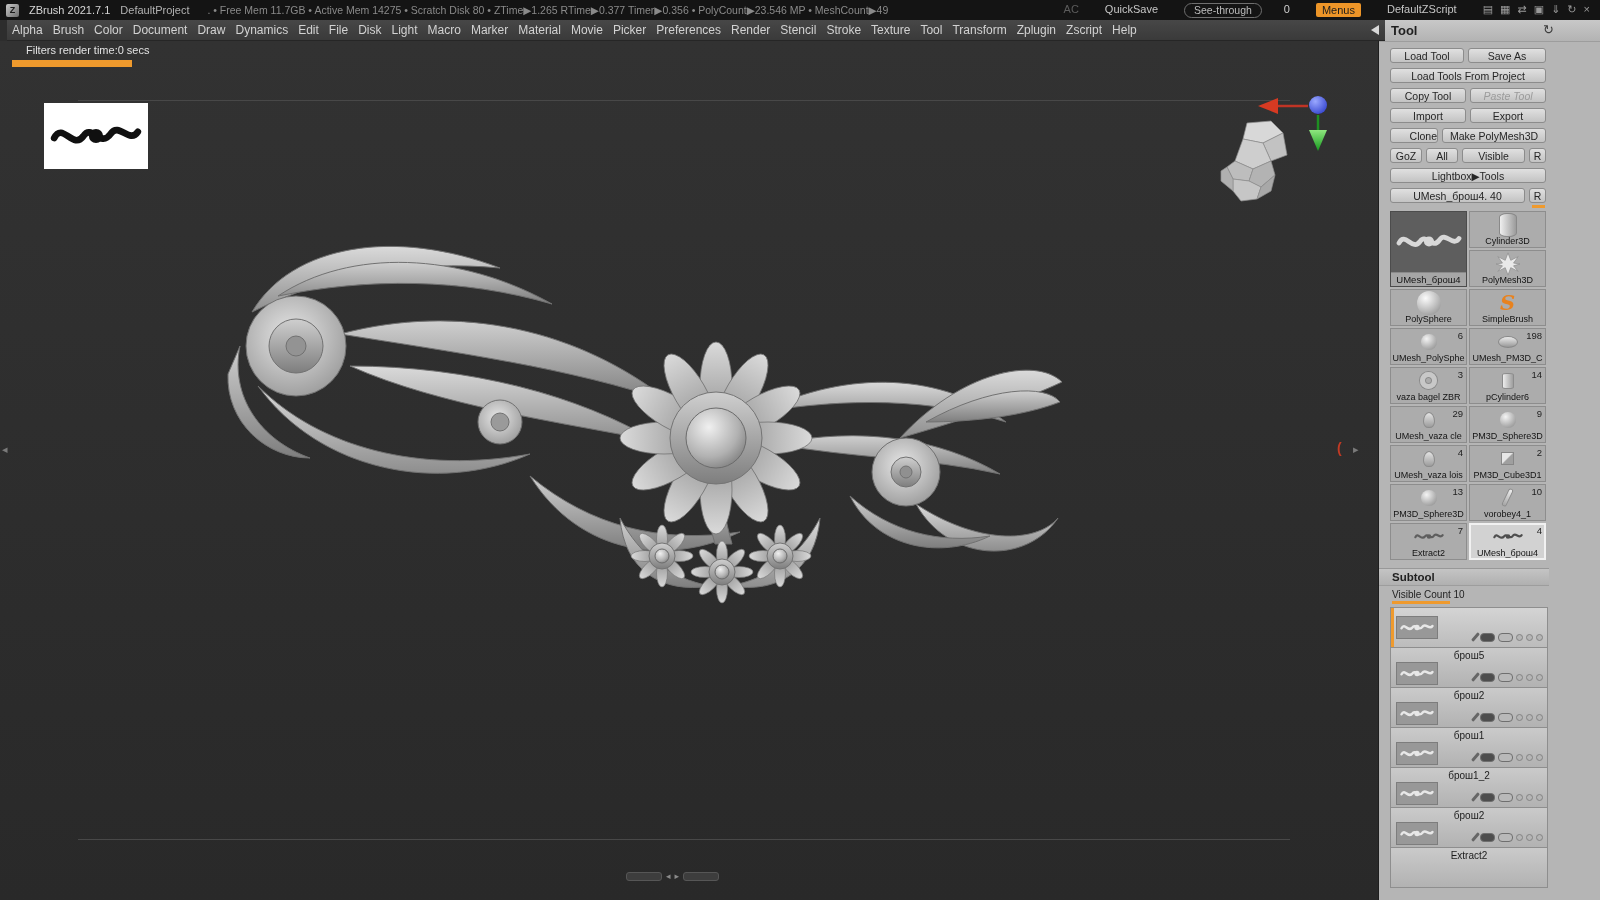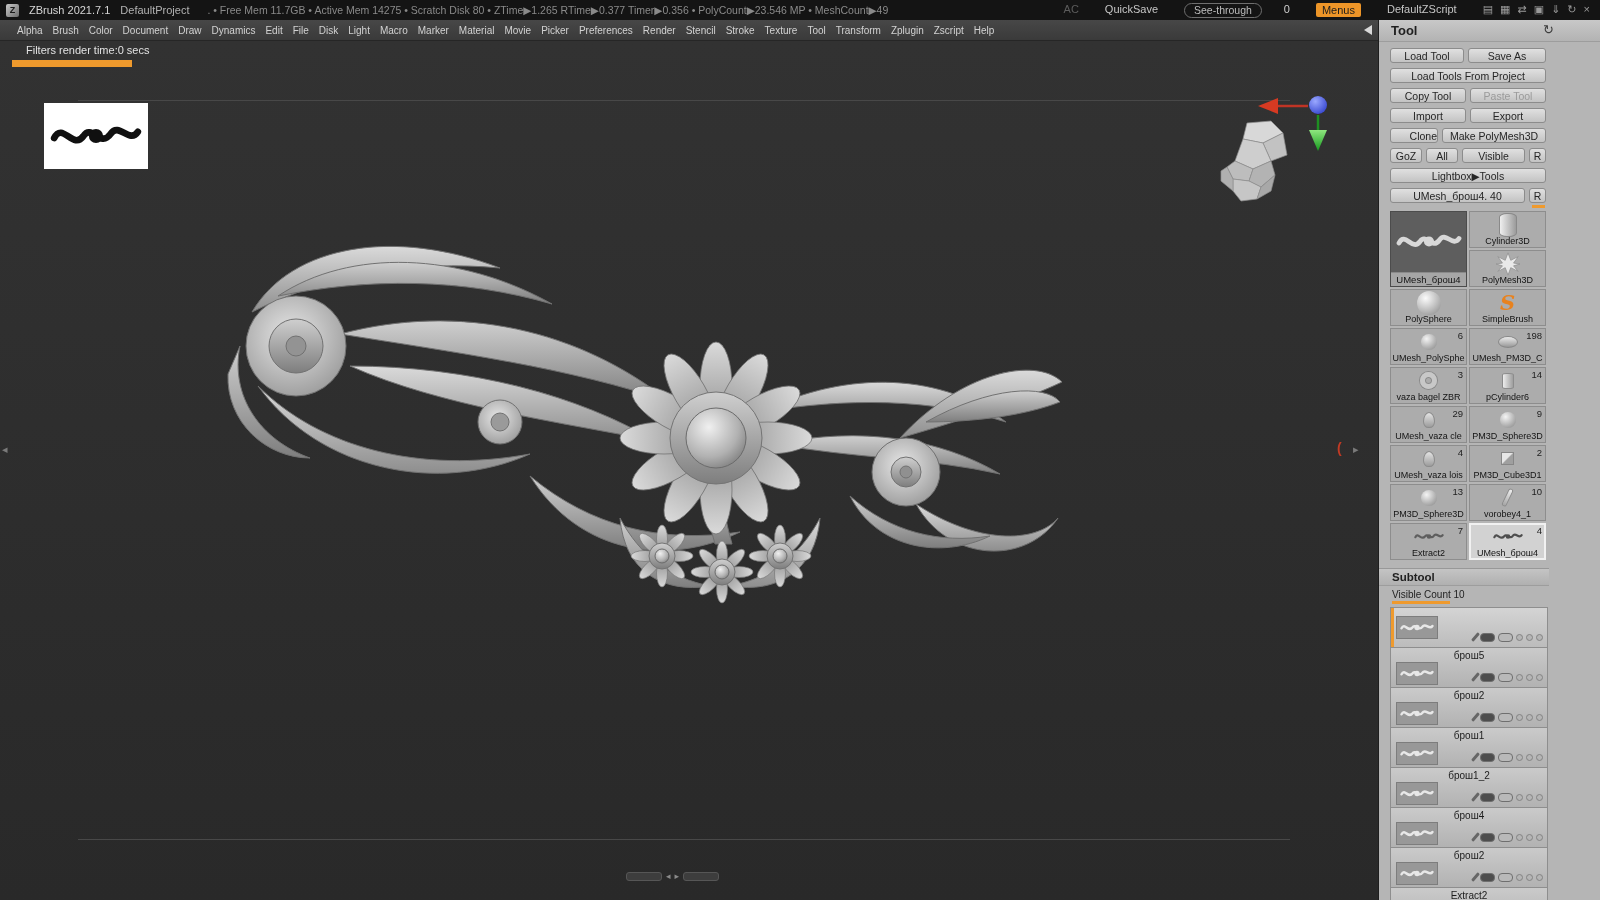--- a/index.html
+++ b/index.html
@@ -17,23 +17,23 @@
   .tb-right{margin-left:auto;display:flex;align-items:flex-start;gap:26px;padding-right:10px;}
   .tb-ac{color:#5c5c5c;}
   .seethrough{border:1px solid #6f6f6f;border-radius:9px;padding:0 9px;height:13px;line-height:13px;
     color:#bdbdbd;font-size:10.5px;}
   .seethrough-val{color:#cfcfcf;margin-left:-4px;}
   .menus-btn{background:#ed9528;color:#1c1c1c;padding:1px 6px;border-radius:2px;font-size:11px;}
   .tb-icons{display:flex;gap:7px;color:#9a9a9a;font-size:11px;}
   .tb-icons span{cursor:default;}
 
   
-  .menubar{position:absolute;left:0;top:20px;width:1378px;height:21px;box-sizing:border-box;
+  .menubar{position:absolute;left:7px;top:20px;width:1378px;height:21px;box-sizing:border-box;
     background:linear-gradient(#474747,#3a3a3a);border-bottom:1px solid #262626;
-    display:flex;align-items:center;padding-left:12px;color:#d2d2d2;font-size:10px;
+    display:flex;align-items:center;color:#d2d2d2;font-size:12px;
     white-space:nowrap;overflow:hidden;z-index:25;}
   .menu-item{padding:0 5px;cursor:default;}
   .cursor-icon{margin-left:auto;margin-right:6px;width:0;height:0;
     border-top:5px solid transparent;border-bottom:5px solid transparent;border-right:8px solid #d8d8d8;}
 
   
   .canvas{position:absolute;left:0;top:41px;width:1378px;height:859px;
     background:linear-gradient(#323232,#292929);overflow:hidden;}
   .filters-label{position:absolute;left:26px;top:3px;font-size:11px;color:#e2e2e2;}
   .filters-bar{position:absolute;left:12px;top:19px;width:120px;height:7px;background:#ef9a2d;}
@@ -56,21 +56,21 @@
     border-left:1px solid #1e1e1e;box-sizing:border-box;color:#1f1f1f;overflow:hidden;z-index:20;}
   .panel-header{position:relative;height:21px;display:flex;align-items:center;padding-left:12px;
     font-weight:bold;font-size:13px;background:linear-gradient(#c8c8c8,#b3b3b3);
     border-bottom:1px solid #9d9d9d;}
   .refresh-icon{position:absolute;left:164px;top:2px;font-size:13px;font-weight:normal;color:#3d3d3d;}
   .pcontent{padding:6px 0 0 11px;width:156px;}
   .btnrow{display:flex;gap:4px;margin-bottom:5px;}
   .btn{flex:1;height:15px;line-height:14px;text-align:center;font-size:10.5px;color:#262626;
     background:linear-gradient(#e0e0e0,#c3c3c3);border:1px solid #8c8c8c;border-radius:3px;
     box-sizing:border-box;white-space:nowrap;overflow:hidden;cursor:default;}
-  .btn.disabled{color:#9b9b9b;}
+  .btn.disabled{color:#9b9b9b;font-style:italic;}
   .btn.w74{flex:0 0 74px;} .btn.w48{flex:0 0 48px;text-align:right;} .btn.w32{flex:0 0 32px;} .btn.w16{flex:0 0 17px;padding:0;}
   .orange-tick{width:13px;height:3px;background:#ef9a2d;margin:-3px 1px 3px auto;}
 
   
   .tgrid{display:grid;grid-template-columns:77px 77px;grid-auto-rows:37px;gap:2px;margin-top:2px;}
   .bigcell{grid-row:1/3;position:relative;background:#5e5e5e;border:1px solid #4c4c4c;box-sizing:border-box;}
   .bigthumb{display:flex;align-items:center;justify-content:center;height:58px;color:#d8d8d8;}
   .biglbl{position:absolute;bottom:0;left:0;right:0;height:13px;line-height:13px;background:#a6a6a6;
     border-top:1px solid #8a8a8a;font-size:9.5px;text-align:center;color:#141414;
     white-space:nowrap;overflow:hidden;}
@@ -602,36 +602,20 @@
       <div class="sticons">
         <div class="pen"></div>
         <div class="pill on"></div>
         <div class="pill"></div>
         <div class="circ"></div>
         <div class="circ"></div>
         <div class="circ"></div>
       </div>
     </div>
     <div class="strow">
-      <div class="nm">брош4</div>
-      <div class="sthumb">
-          <svg width="34" height="17" viewBox="0 0 44 22">
-            <use href="#orn-sym"></use>
-          </svg>
-        </div>
-      <div class="sticons">
-        <div class="pen"></div>
-        <div class="pill on"></div>
-        <div class="pill"></div>
-        <div class="circ"></div>
-        <div class="circ"></div>
-        <div class="circ"></div>
-      </div>
-    </div>
-    <div class="strow">
       <div class="nm">брош2</div>
       <div class="sthumb">
           <svg width="34" height="17" viewBox="0 0 44 22">
             <use href="#orn-sym"></use>
           </svg>
         </div>
       <div class="sticons">
         <div class="pen"></div>
         <div class="pill on"></div>
         <div class="pill"></div>

